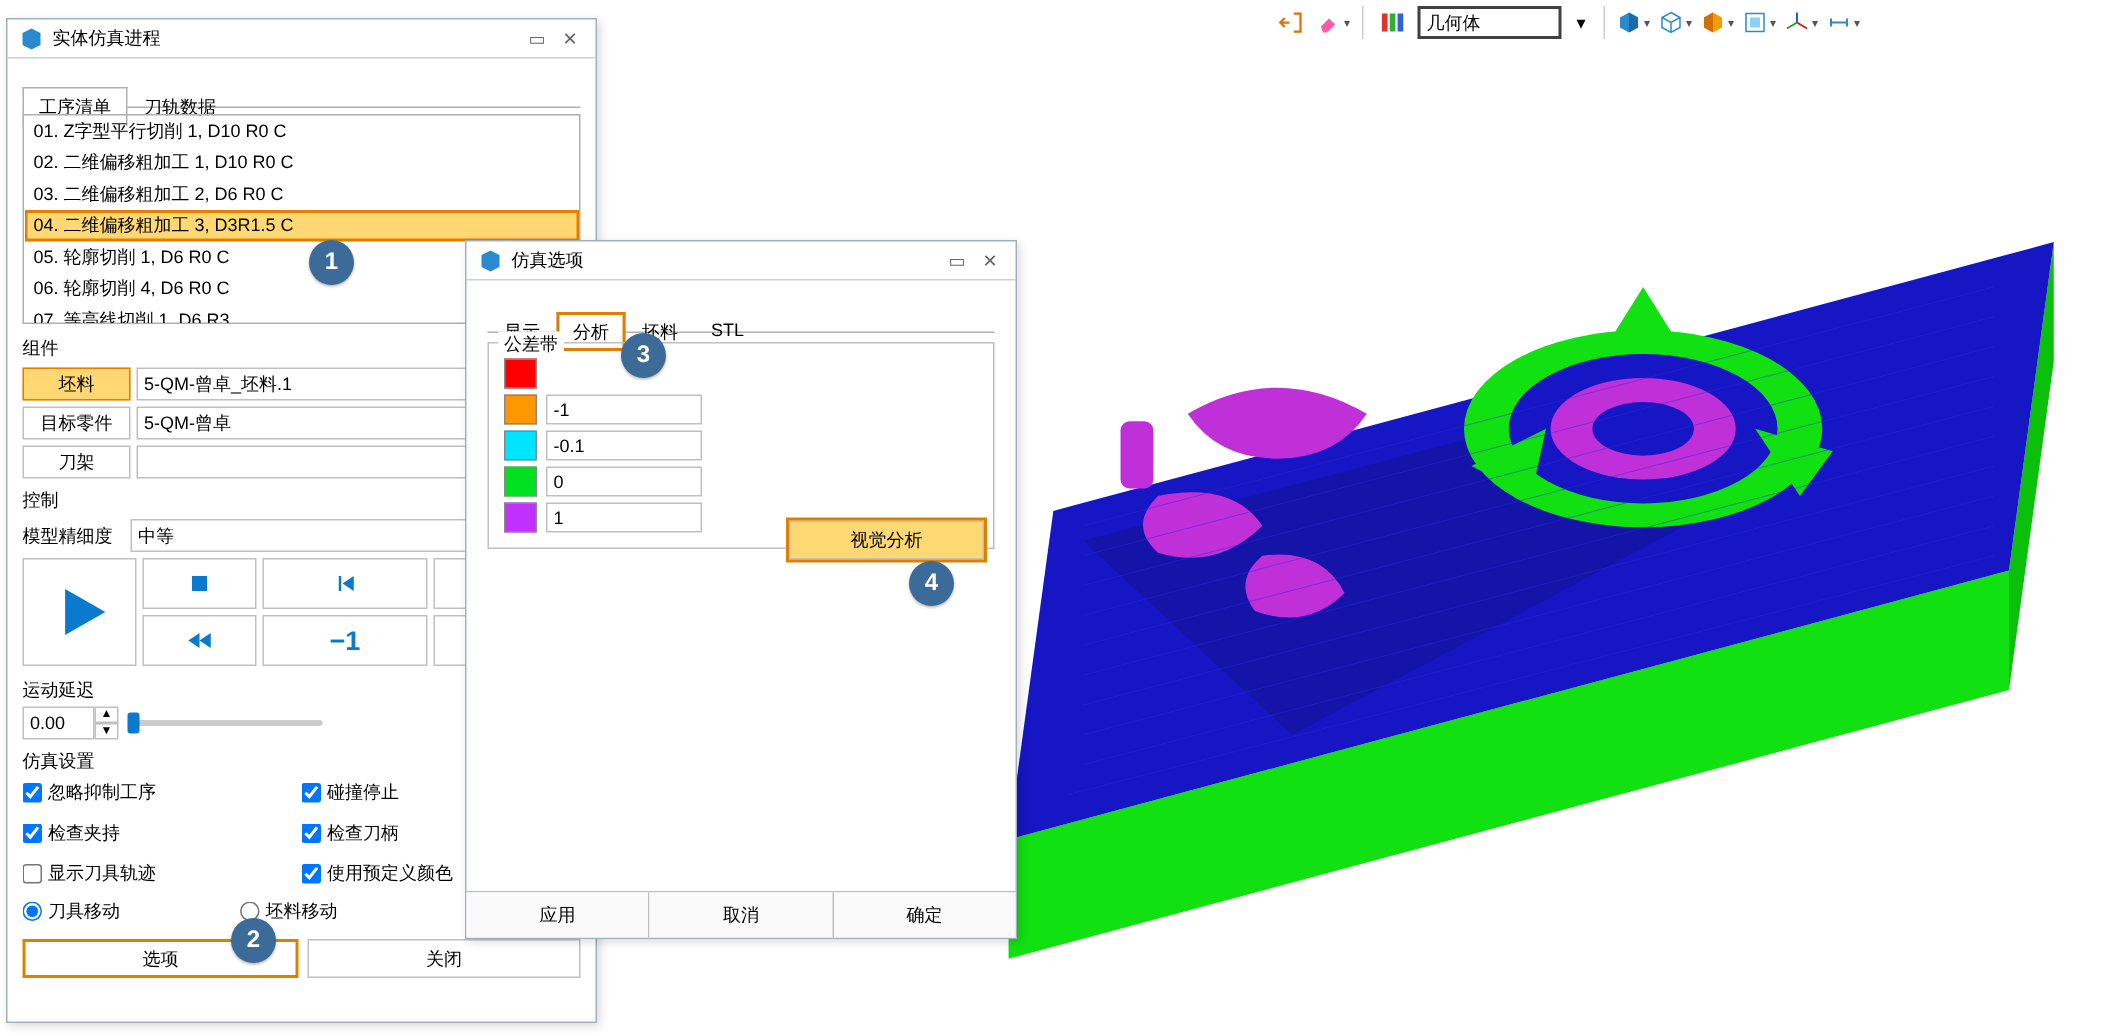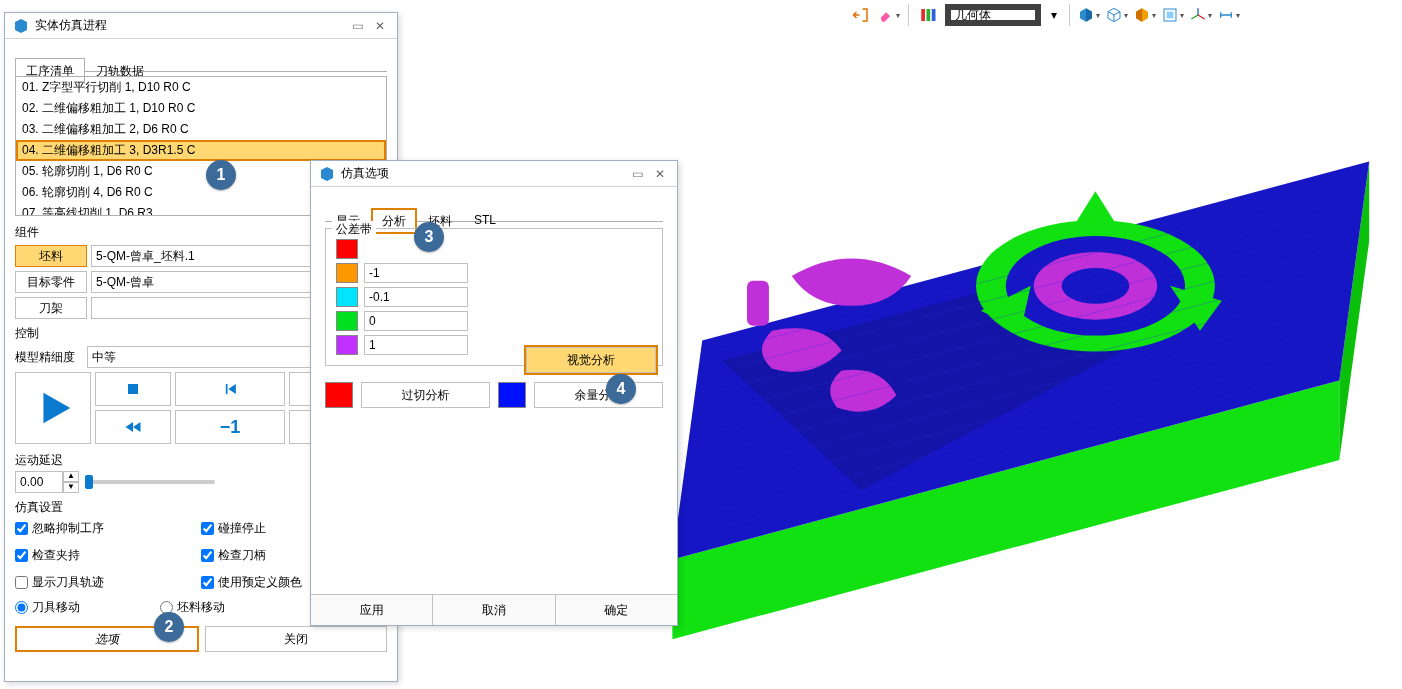--- a/index.html
+++ b/index.html
@@ -55,21 +55,21 @@
 
 
 .check-grid { display: grid; grid-template-columns: 1fr 1fr; row-gap: 10px; margin-top: 4px; }
 .chk { display: flex; align-items: center; gap: 4px; }
 .chk input { width: 13px; height: 13px; }
 .radio-row { display: flex; gap: 80px; margin-top: 8px; align-items: center; }
 
 
 .bot-row { display: flex; gap: 6px; margin-top: 10px; }
 .bot-row button { flex: 1; height: 26px; border: 1px solid #c0c0c0; background: #fff; cursor: pointer; }
-.bot-row button.hl { border: 2px solid #e08000; font-style: italic; }
+.bot-row button.hl { border: 2px solid #e08000; }
 
 
 #opt-panel { left: 310px; top: 160px; width: 368px; height: 466px; }
 #opt-body { padding: 8px 14px 8px 14px; }
 
 .tol-group { border: 1px solid #c0c0c0; padding: 10px 10px 10px 10px; margin-top: 6px; position: relative; }
 .tol-group > .glabel { position: absolute; top: -8px; left: 6px; background: #fff; padding: 0 4px; }
 .tol-rows { display: flex; flex-direction: column; gap: 4px; }
 .trow { display: flex; align-items: center; gap: 6px; }
 .swatch { width: 22px; height: 20px; border: 1px solid #888; }
@@ -86,21 +86,21 @@
 
 
 .badge { position: absolute; width: 30px; height: 30px; border-radius: 50%; background: #3d6b99; color: #fff; display: flex; align-items: center; justify-content: center; font-size: 16px; font-weight: bold; box-shadow: 0 1px 2px rgba(0,0,0,0.3); z-index: 50; }
 
 
 #toolbar { position: absolute; left: 850px; top: 4px; display: flex; align-items: center; gap: 6px; }
 .tb-sep { width: 1px; height: 22px; background: #ccc; margin: 0 2px; }
 .tb-btn { width: 22px; height: 22px; display: flex; align-items: center; justify-content: center; cursor: pointer; }
 .tb-btn svg { width: 18px; height: 18px; }
 .tb-btn .dd { font-size: 8px; margin-left: 2px; color: #555; }
-.tb-sel { height: 22px; border: 6px solid #404040; width: 96px; padding: 0 4px; }
+.tb-sel { height: 22px; border: 2px solid #404040; width: 96px; padding: 0 4px; }
 
 
 #view3d { position: absolute; left: 540px; top: 32px; right: 0; bottom: 0; background: #fff; }
 #view3d svg { width: 100%; height: 100%; }
 
 
 </style>
 </head>
 <body>
 
@@ -405,26 +405,20 @@
             <input value="0" style="">
           </div>
         <div class="trow">
             <span class="swatch" style="background:#c030ff"></span>
             <input value="1" style="">
           </div>
       </div>
       <button class="vis-btn">视觉分析</button>
     </div>
 
-    <div class="an-row">
-      <span class="swatch" style="background:#ff0000"></span>
-      <button>过切分析</button>
-      <span class="swatch" style="background:#0010ff"></span>
-      <button>余量分析</button>
-    </div>
   </div>
   <div class="dlg-btns">
     <button>应用</button>
     <button>取消</button>
     <button>确定</button>
   </div>
 </div>
 
 <div class="badge" style="left:206px; top:160px">1</div>
 <div class="badge" style="left:154px; top:612px">2</div>

